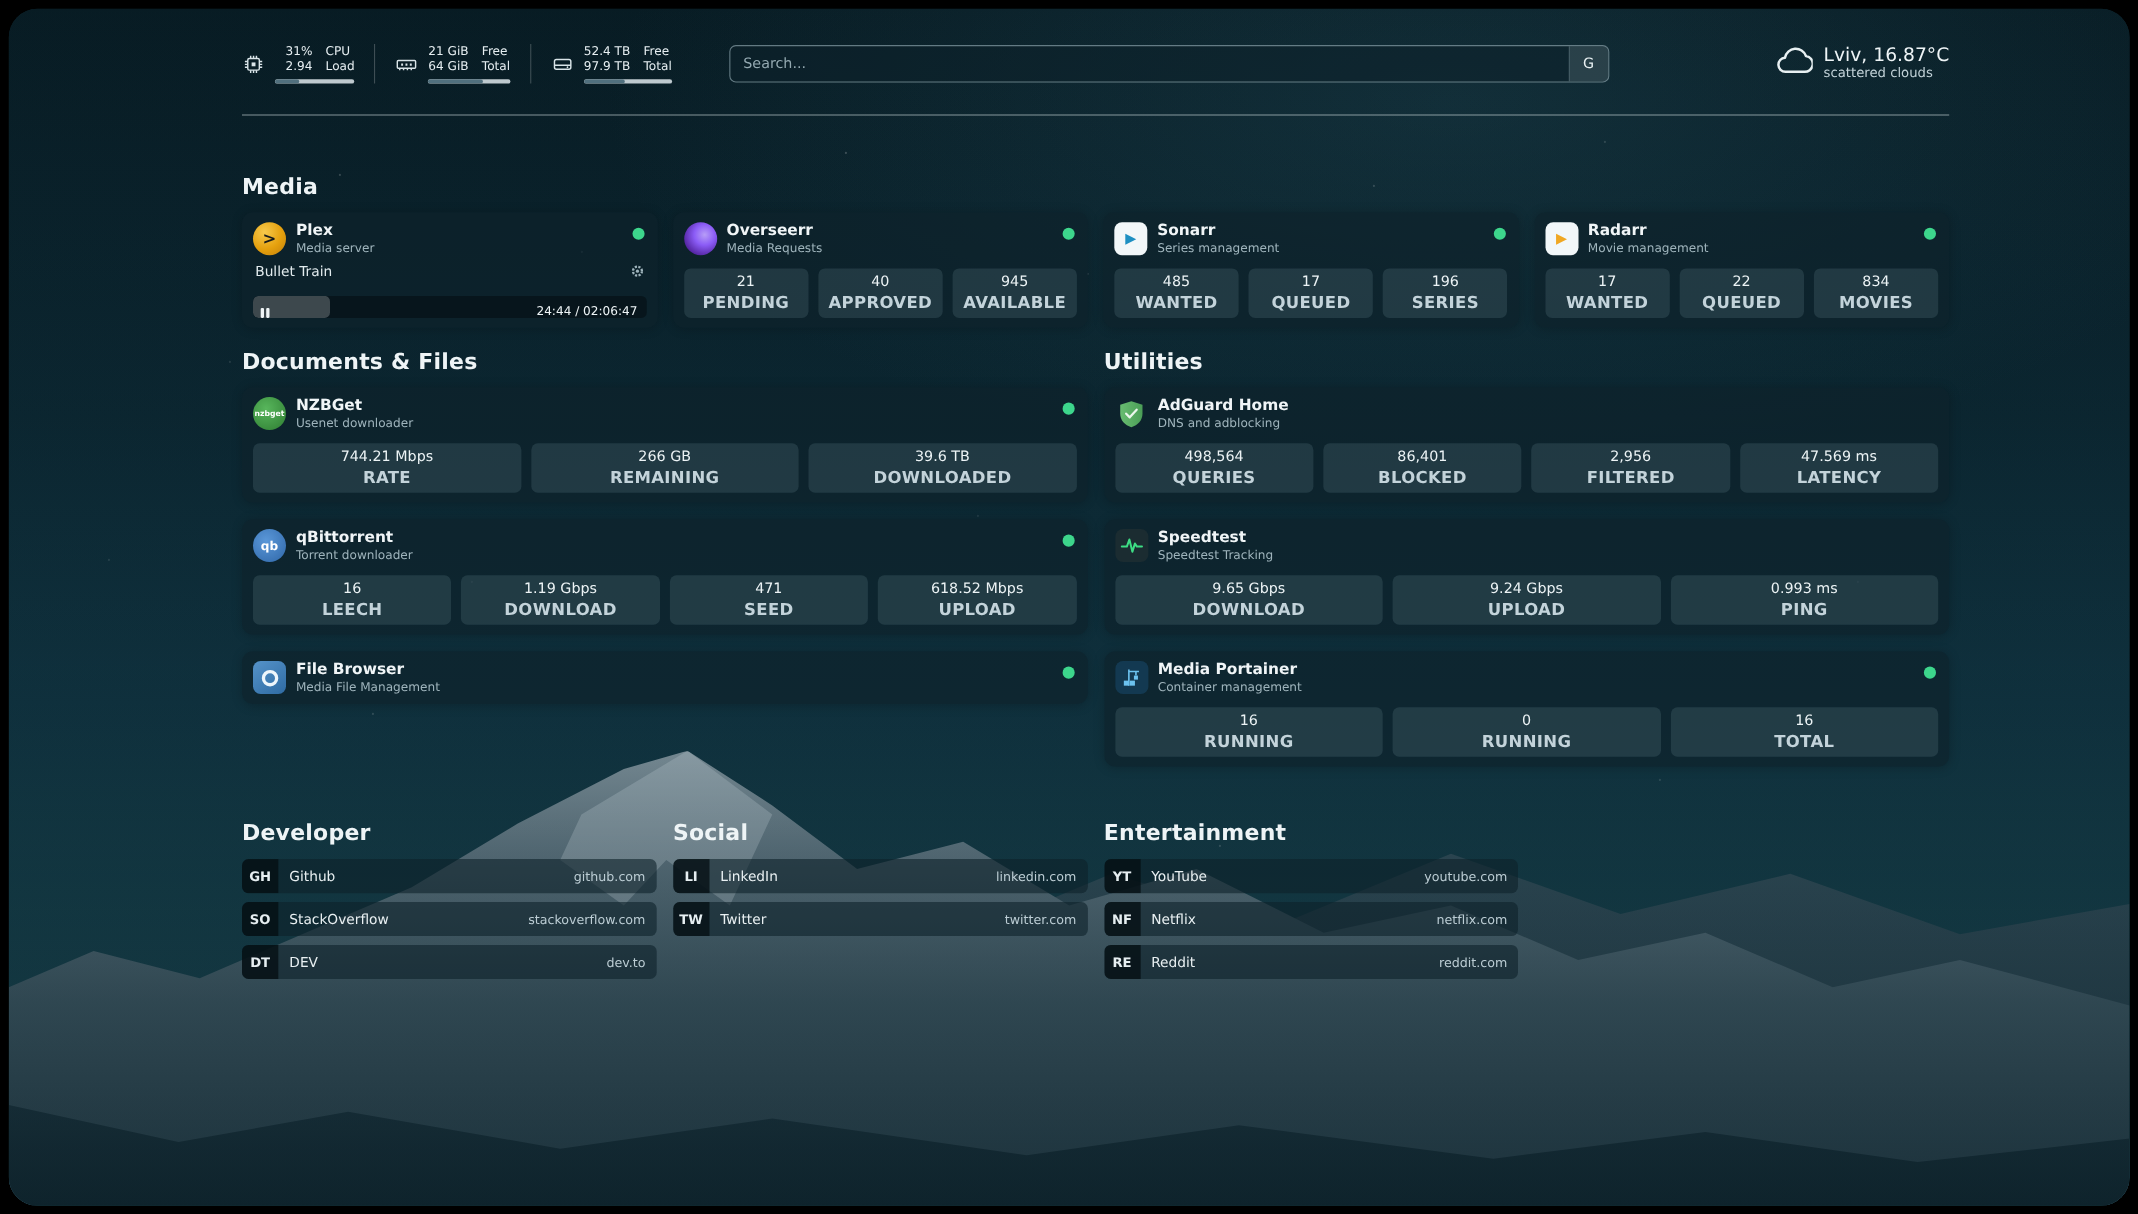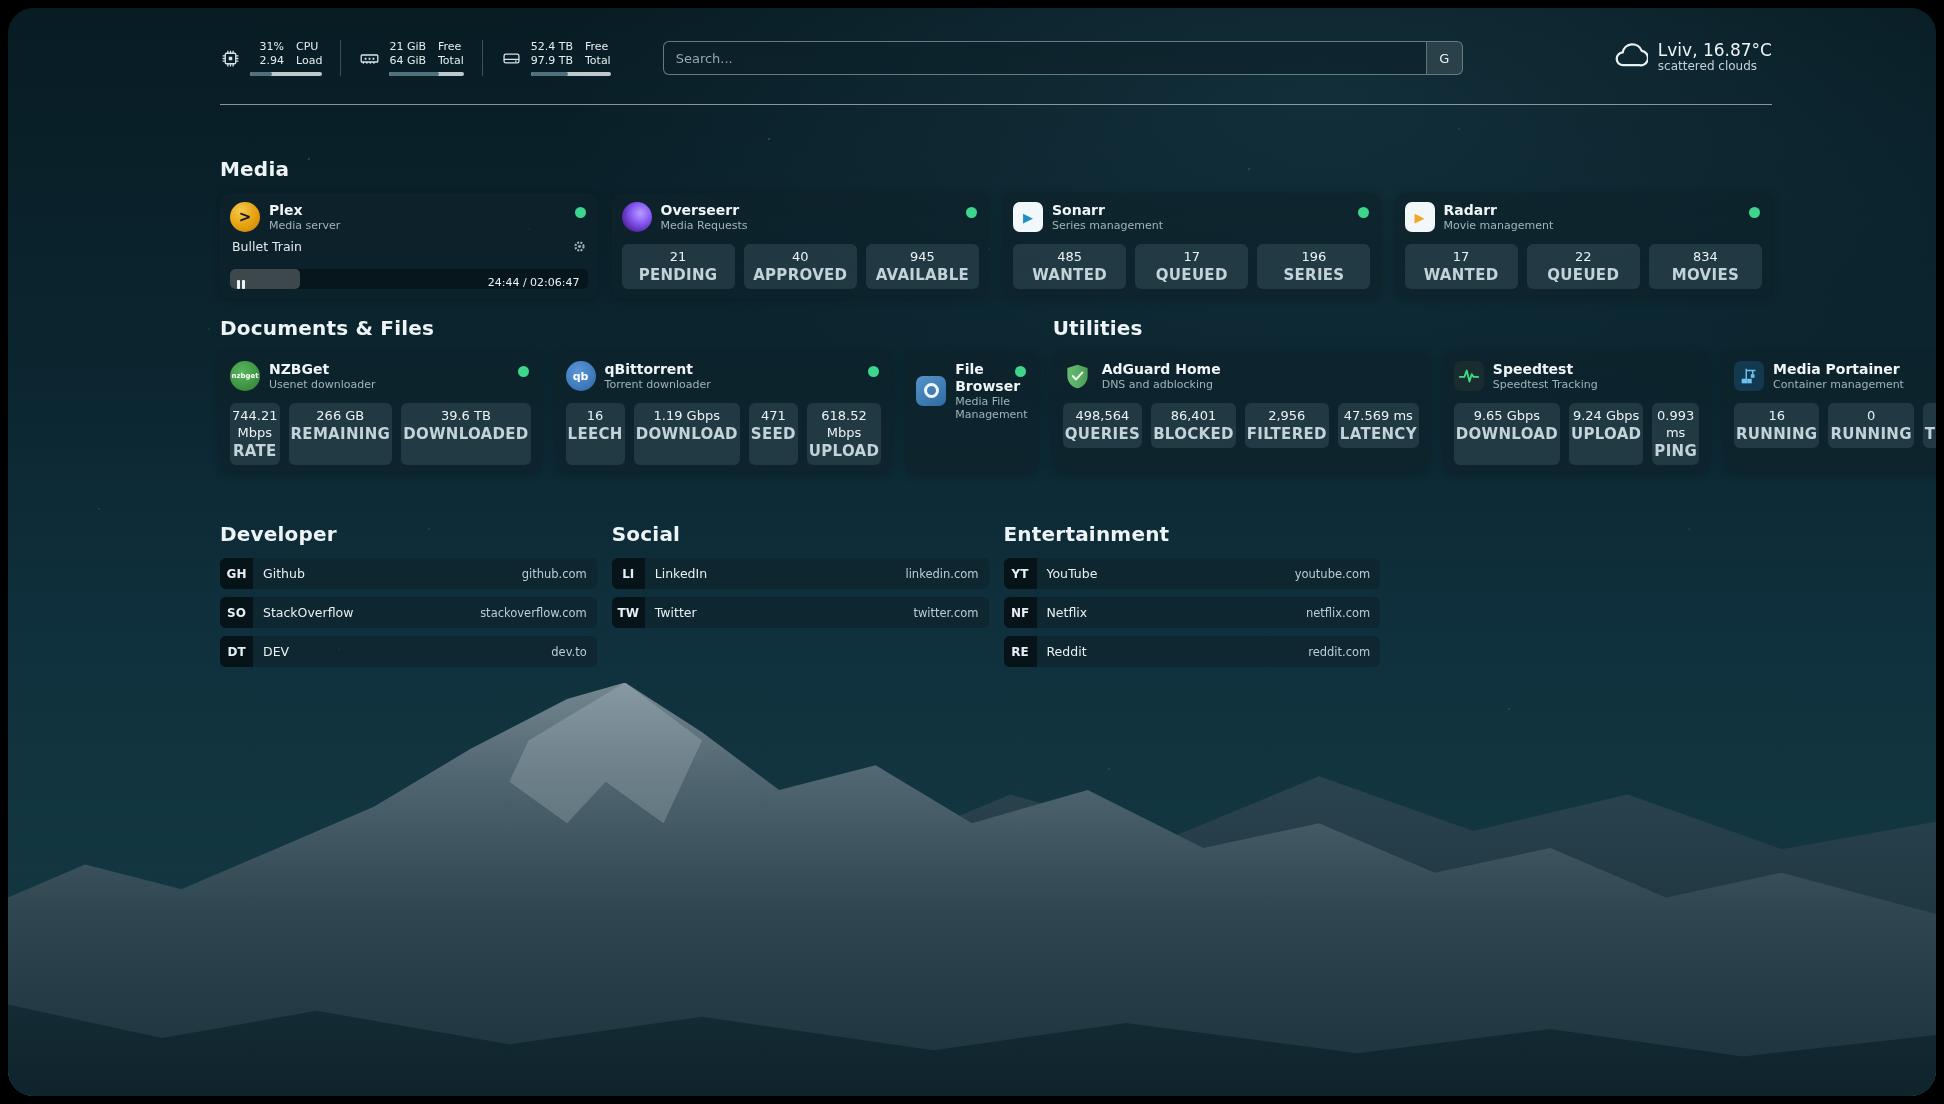--- a/index.html
+++ b/index.html
@@ -86,21 +86,21 @@
     font-size:12.5px;color:#e2ebee;padding:0 2px;}
   .gear{display:flex;cursor:pointer;}
   .player{margin-top:auto;position:relative;height:20px;background:rgba(6,18,24,0.78);
     border-radius:5px;overflow:hidden;display:flex;align-items:flex-end;}
   .player .fill{position:absolute;left:0;top:0;bottom:0;background:rgba(255,255,255,0.22);border-radius:5px;}
   .player .pp{position:relative;z-index:1;margin-left:7px;display:flex;gap:2px;cursor:pointer;}
   .player .pp i{width:3px;height:9px;background:#eef4f6;border-radius:1px;display:block;}
   .player .time{position:absolute;right:8px;font-size:11px;color:#eef4f6;z-index:1;}
   
   .cols2{display:grid;grid-template-columns:1fr 1fr;gap:15px;margin-top:18px;align-items:start;}
-  .col-stack{display:flex;flex-direction:row;gap:15px;}
+  .col-stack{display:flex;flex-direction:column;gap:15px;}
   
   .bm-section{margin-top:48px;}
   .bm-grid{display:grid;grid-template-columns:repeat(4,1fr);gap:15px;align-items:start;}
   .bm-row{display:flex;align-items:center;height:31px;background:rgba(13,33,42,0.6);
     border-radius:6px;overflow:hidden;margin-bottom:8px;cursor:pointer;}
   .bm-abbr{width:33px;align-self:stretch;background:rgba(4,13,18,0.75);display:flex;
     align-items:center;justify-content:center;font-size:12px;font-weight:600;color:#e6eef1;}
   .bm-name{margin-left:10px;font-size:12.5px;color:#e9f0f2;}
   .bm-url{margin-left:auto;margin-right:10px;font-size:11.5px;color:#bccdd4;}
   

